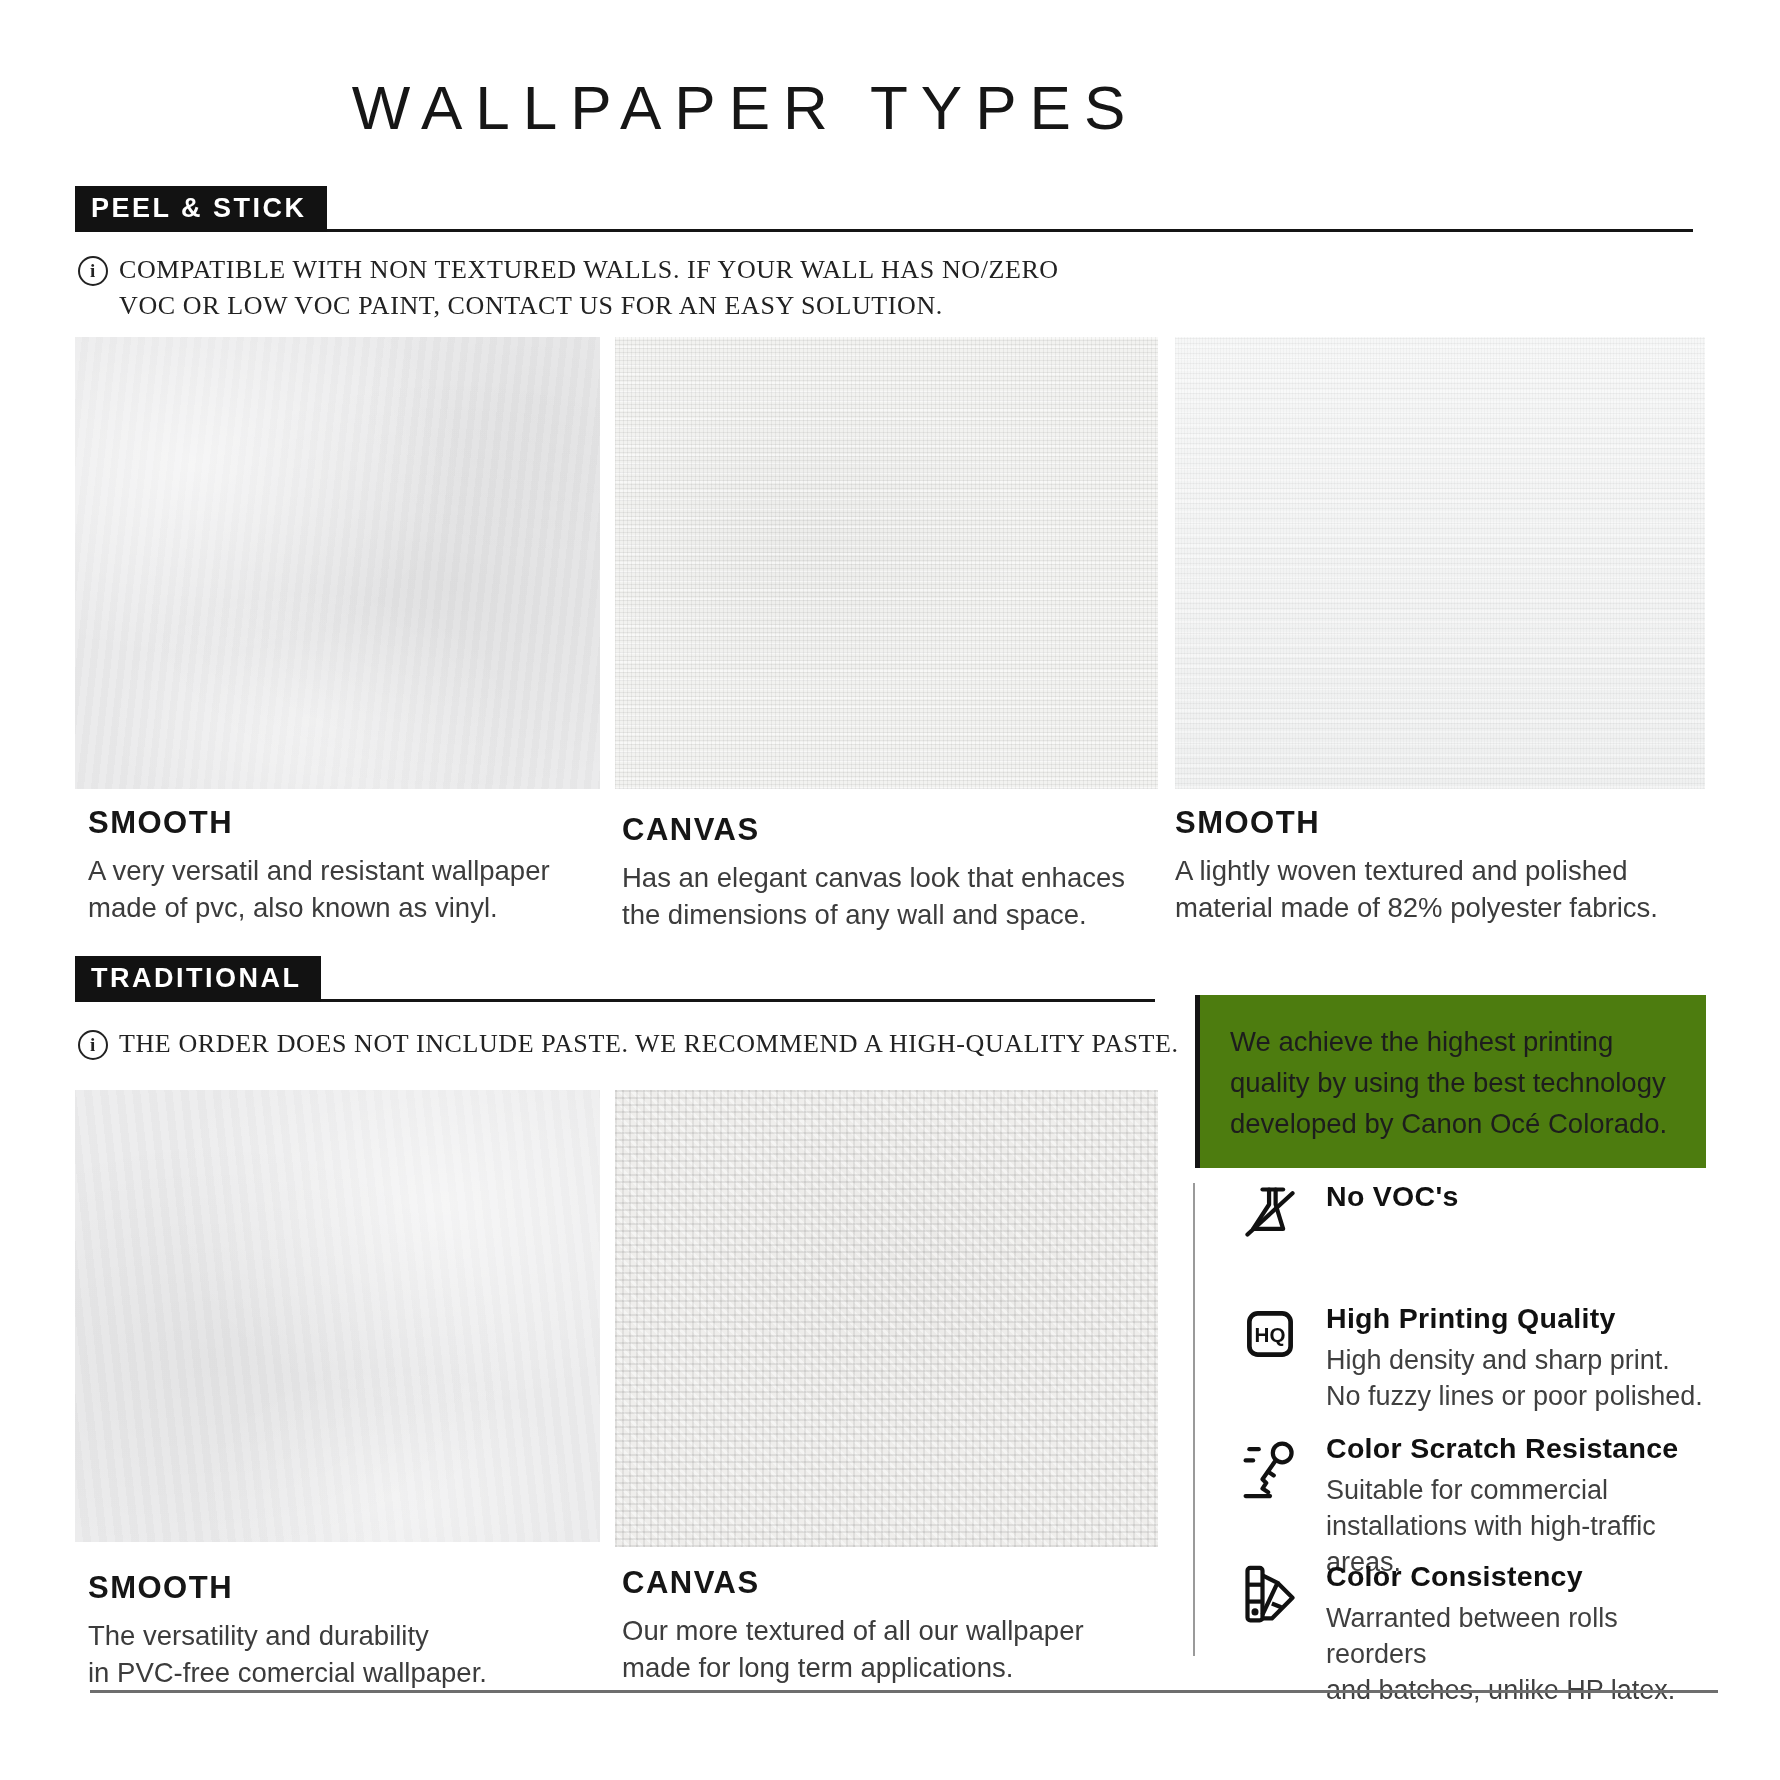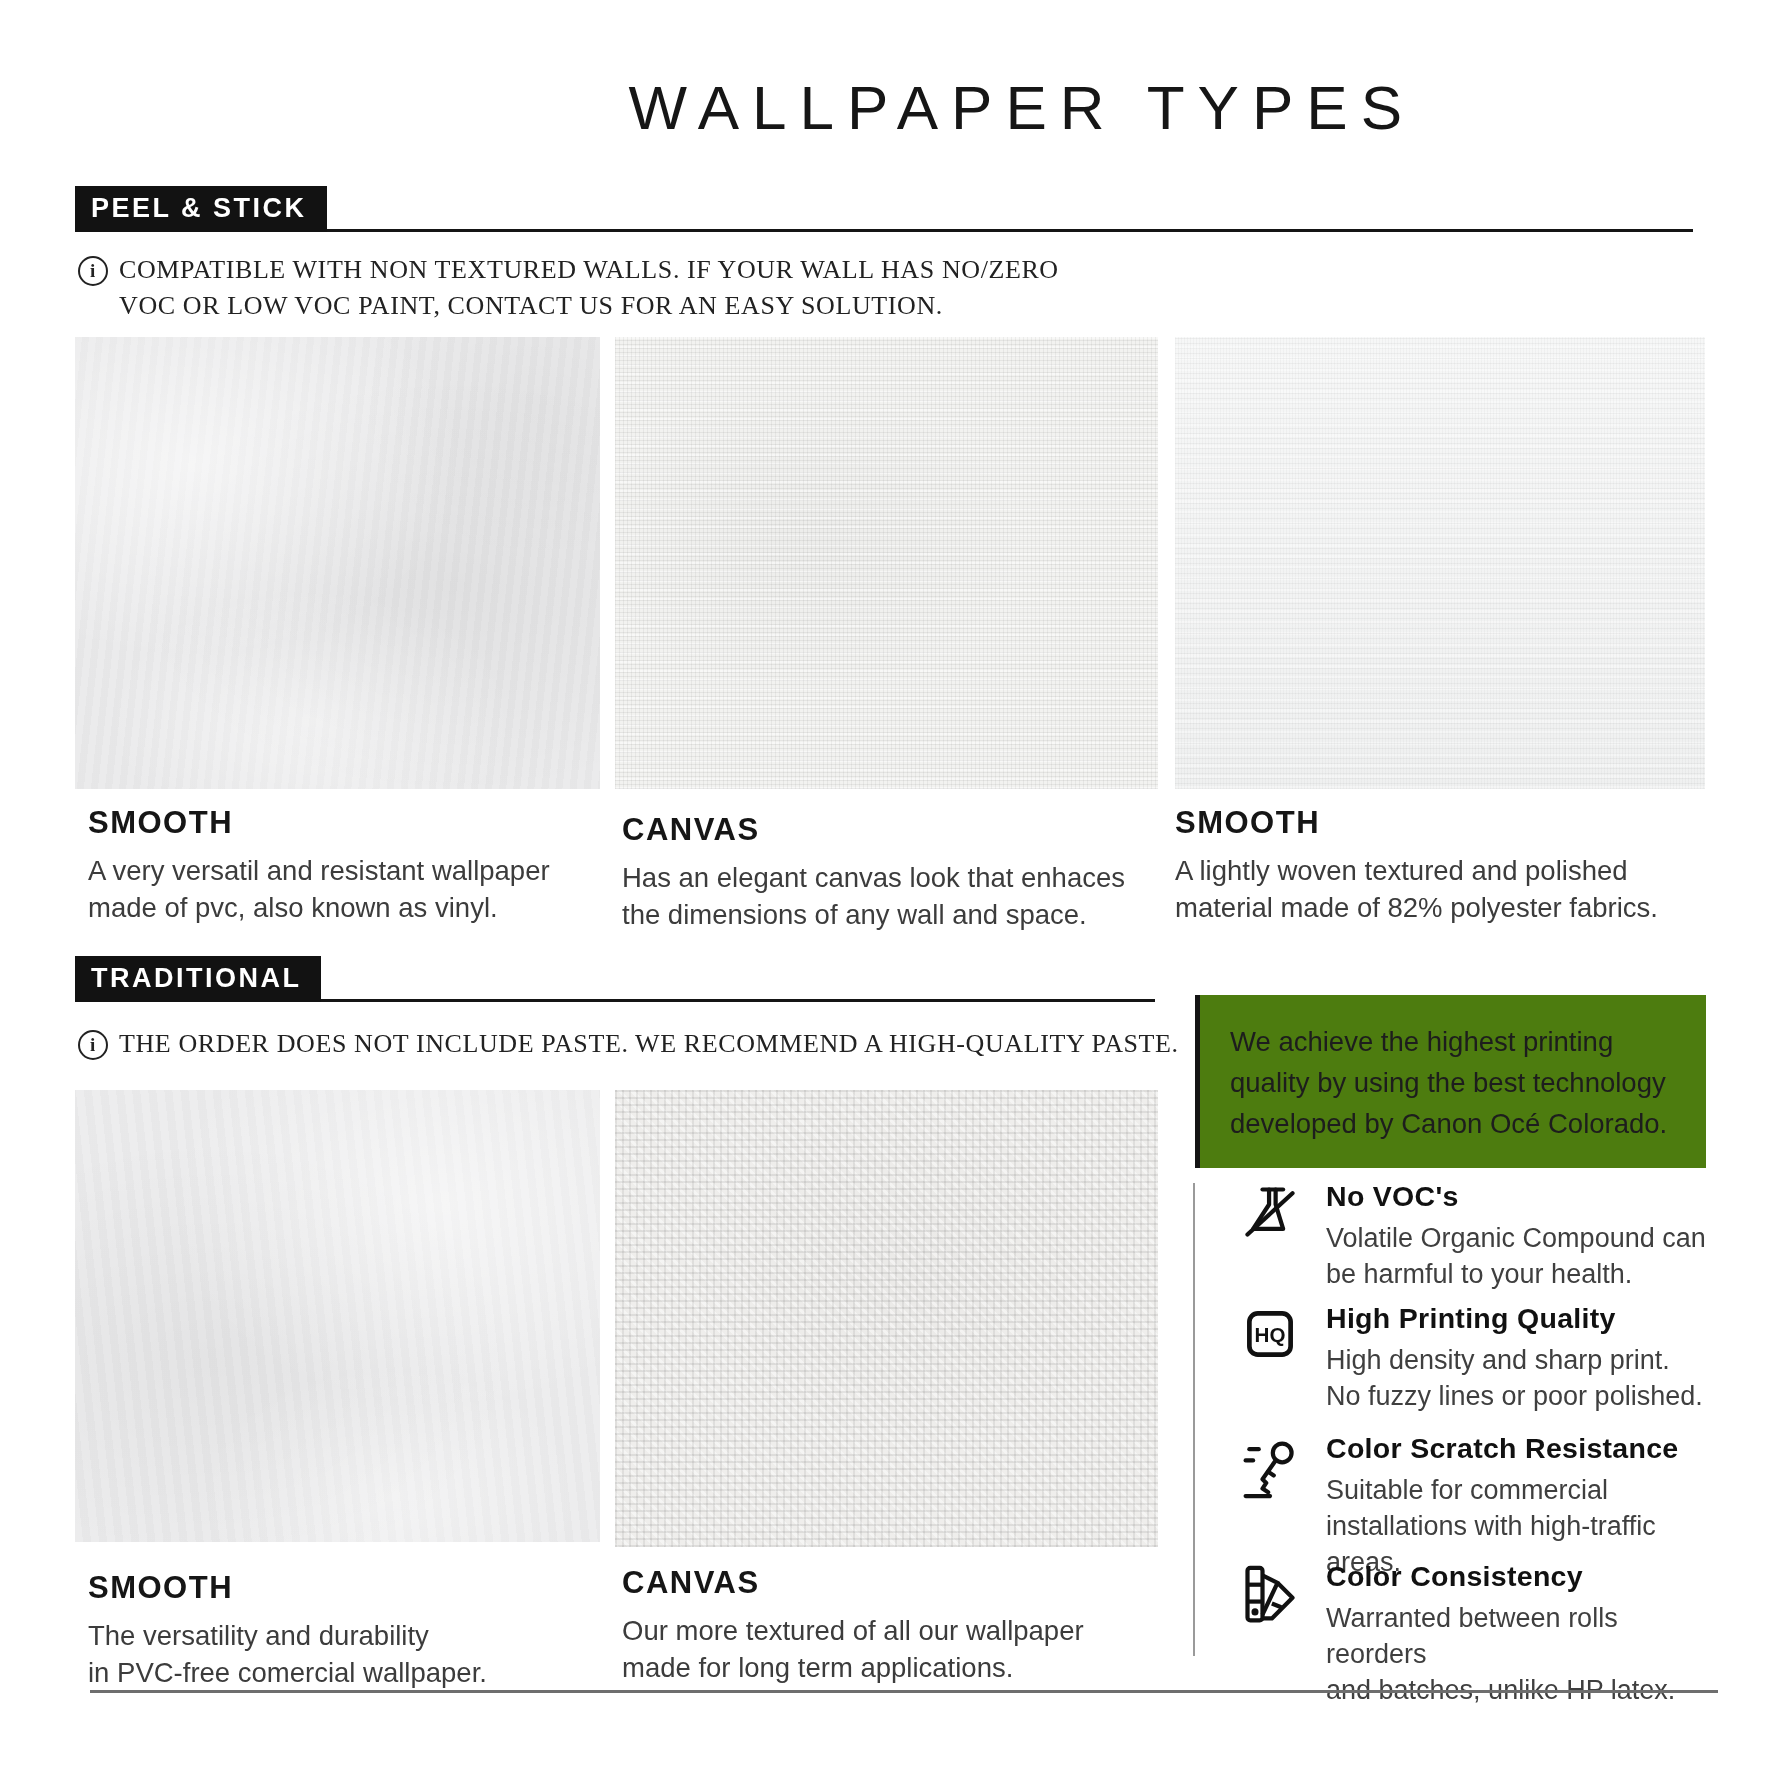--- a/index.html
+++ b/index.html
@@ -2,21 +2,21 @@
 <html><head>
 <meta charset="utf-8">
 <style>
   html,body{margin:0;padding:0;background:#ffffff;}
   .page{
     position:relative;width:1780px;height:1780px;background:#ffffff;overflow:hidden;
     font-family:"Liberation Sans","DejaVu Sans",sans-serif;color:#1b1b1b;
   }
   
   .main-title{
-    position:absolute;left:75px;top:72px;width:1340px;text-align:right;
+    position:absolute;left:75px;top:72px;width:1340px;text-align:center;
     font-size:62px;font-weight:300;letter-spacing:13px;color:#161616;
   }
   
   .sec-line{position:absolute;height:3px;background:#151515;}
   .sec-line.peel{left:75px;top:229px;width:1618px;}
   .sec-line.trad{left:75px;top:999px;width:1080px;}
   .sec-label{
     position:absolute;background:#121212;color:#ffffff;
     font-size:27px;font-weight:600;letter-spacing:2.5px;
     padding:9px 20px 10px 16px;line-height:27px;
@@ -164,22 +164,20 @@
   <div class="feature f1">
     <span class="feat-icon">
       <svg width="60" height="64" viewBox="0 0 64 64" fill="none" stroke="#111" stroke-width="4.5" stroke-linecap="round" stroke-linejoin="round">
         <path d="M24 8 H46"></path>
         <path d="M31 8 V24 L14 50 H46 L38 24 V8"></path>
         <path d="M8 56 L56 12"></path>
       </svg>
     </span>
     <span>
       <div class="feat-title">No VOC's</div>
-      <div class="feat-desc">Volatile Organic Compound can
-be harmful to your health.</div>
     </span>
   </div>
 
   <div class="feature f2">
     <span class="feat-icon">
       <svg width="60" height="64" viewBox="0 0 64 64" fill="none">
         <rect x="10" y="10" width="44" height="44" rx="9" stroke="#111" stroke-width="5"></rect>
         <text x="32" y="40" text-anchor="middle" font-family="Liberation Sans, DejaVu Sans, sans-serif" font-size="22" font-weight="800" fill="#111" stroke="none">HQ</text>
       </svg>
     </span>

